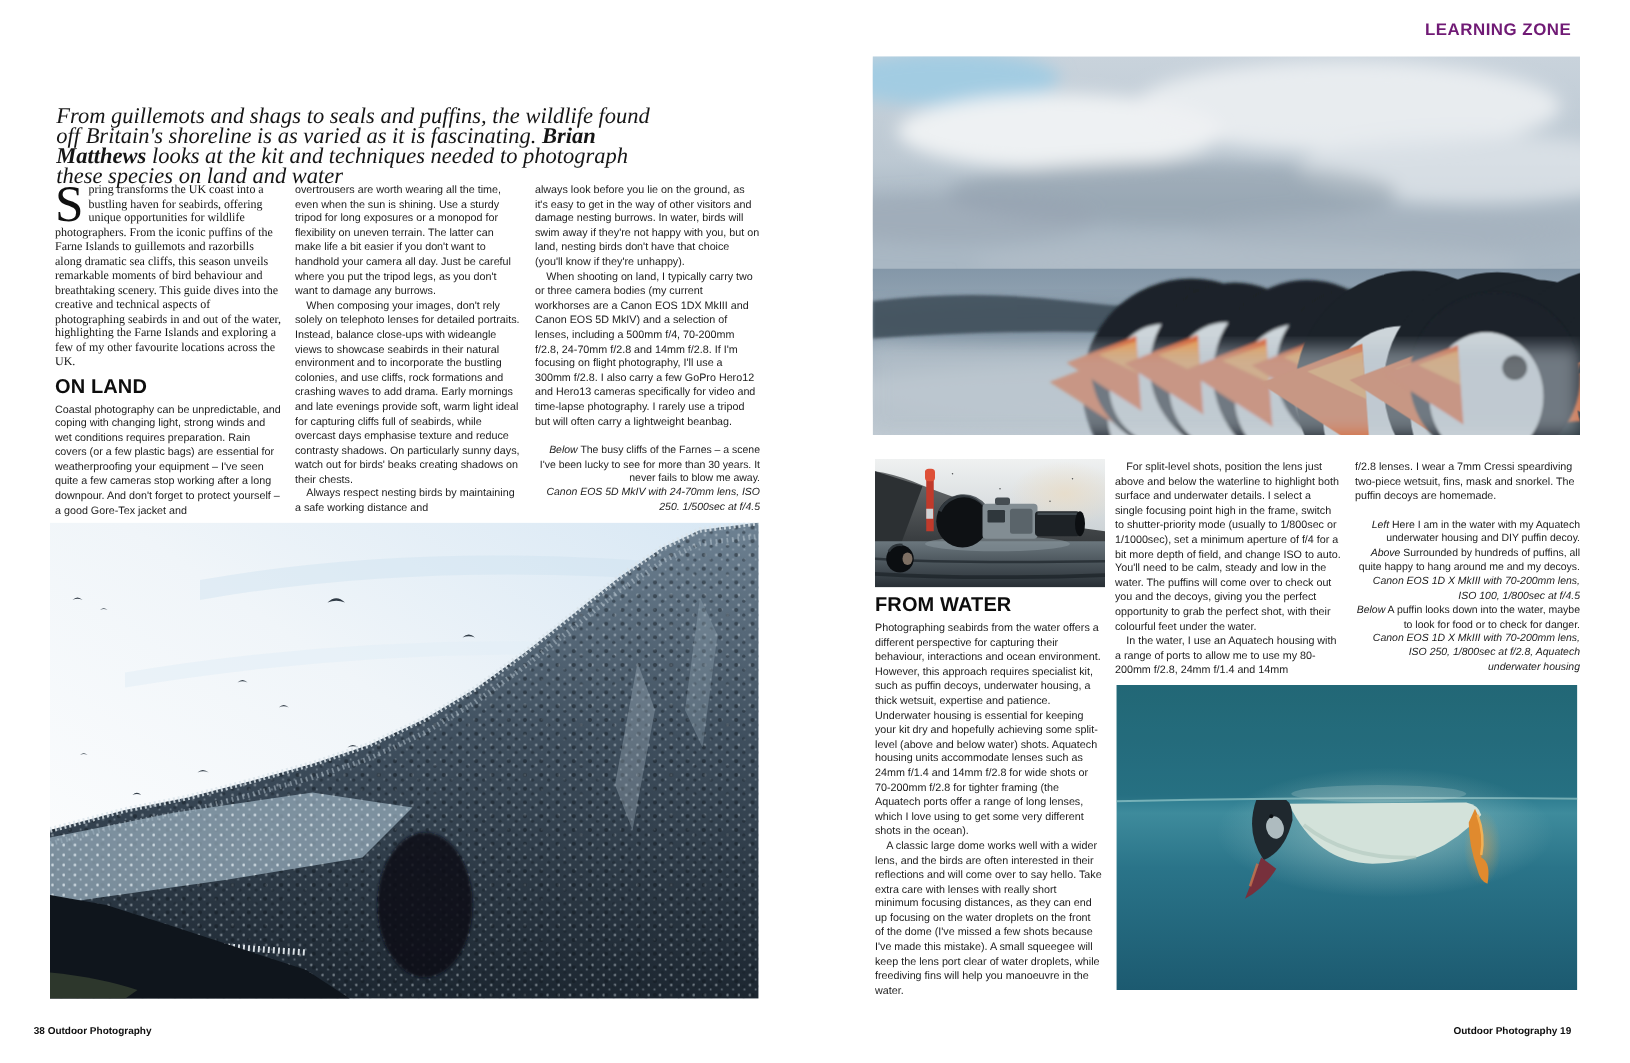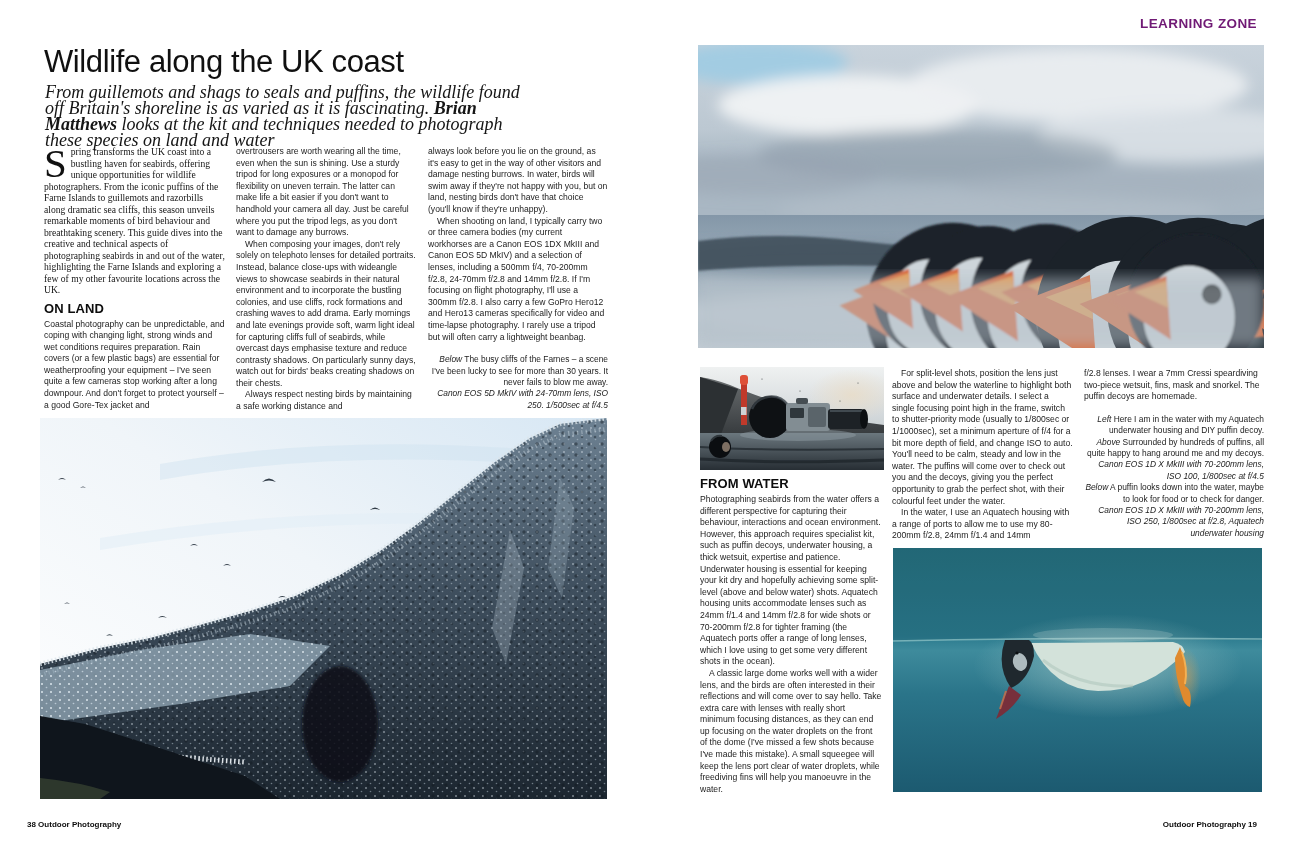--- a/index.html
+++ b/index.html
@@ -14,21 +14,21 @@
               font-family:"Liberation Serif",serif;font-style:italic;font-size:18px;
               line-height:16px;color:#151515;}
   .standfirst .sf-author{font-weight:bold;font-style:italic;}
   .col{position:absolute;overflow:hidden;}
   .body{font-size:8.6px;line-height:11.6px;margin:0;text-align:left;color:#1c1c1c;}
   .body.indent{text-indent:9px;}
   .serif-intro{font-family:"Liberation Serif",serif;font-size:9.6px;line-height:11.5px;
                margin:0;color:#151515;}
   .dropcap{float:left;font-family:"Liberation Serif",serif;font-size:41px;line-height:33px;
            padding:1px 4px 0 0;color:#101010;}
-  .sec-head{font-size:13px;font-weight:bold;margin:0 0 3px 0;letter-spacing:.1px;color:#0d0d0d;}
+  .sec-head{font-size:16px;font-weight:bold;margin:0 0 3px 0;letter-spacing:.1px;color:#0d0d0d;}
   .cap{font-size:8.4px;line-height:11.4px;margin:0;color:#1c1c1c;text-align:right;}
   .cap .lab{font-style:italic;}
   .cap-settings{font-style:italic;}
   .caption-block{margin-top:11px;}
   .footer{position:absolute;bottom:21px;font-size:8px;font-weight:bold;color:#0d0d0d;}
   .footer.left{left:27px;text-align:center;}
   .footer.right{right:47px;}
   
   .photo{position:absolute;overflow:hidden;}
   .photo svg{display:block;width:100%;height:100%;}
@@ -45,21 +45,20 @@
   .r-col3{left:1084px;top:368px;width:180px;height:180px;}
   .onland-head{margin-top:5px;}
 </style>
 </head>
 <body>
 
 <div class="spread">
 
   <div class="learning-zone">LEARNING ZONE</div>
 
-  <h1 class="title">Wildlife along the UK coast</h1>
 
   <p class="standfirst"><span>From guillemots and shags to seals and puffins, the wildlife found off Britain's shoreline is as varied as it is fascinating. </span><span class="sf-author">Brian Matthews</span><span> looks at the kit and techniques needed to photograph these species on land and water</span></p>
 
   <div class="col l-col1">
     <p class="serif-intro"><span class="dropcap">S</span><span>pring transforms the UK coast into a bustling haven for seabirds, offering unique opportunities for wildlife photographers. From the iconic puffins of the Farne Islands to guillemots and razorbills along dramatic sea cliffs, this season unveils remarkable moments of bird behaviour and breathtaking scenery. This guide dives into the creative and technical aspects of photographing seabirds in and out of the water, highlighting the Farne Islands and exploring a few of my other favourite locations across the UK.</span></p>
     <h2 class="sec-head onland-head">ON LAND</h2>
     <p class="body">Coastal photography can be unpredictable, and coping with changing light, strong winds and wet conditions requires preparation. Rain covers (or a few plastic bags) are essential for weatherproofing your equipment – I've seen quite a few cameras stop working after a long downpour. And don't forget to protect yourself – a good Gore-Tex jacket and</p>
   </div>
 
   <div class="col l-col2">

